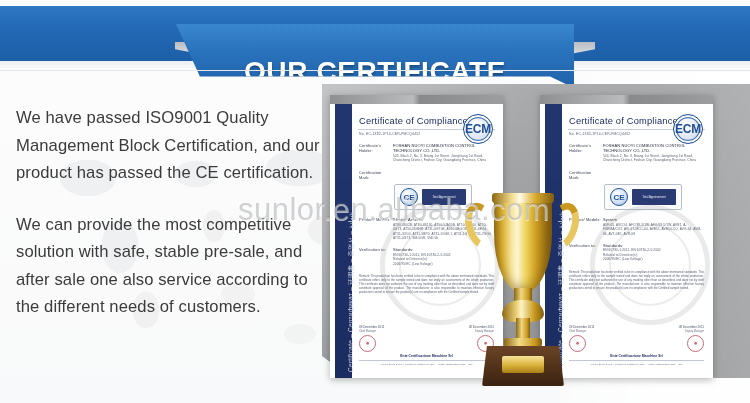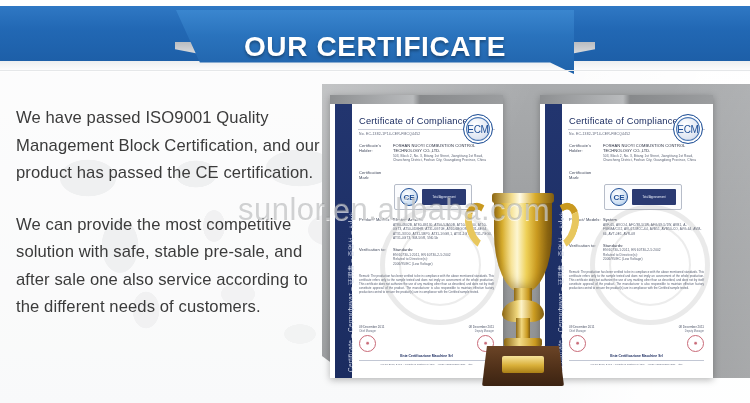--- a/index.html
+++ b/index.html
@@ -47,24 +47,24 @@
     position:absolute; left:0; top:6px; width:750px; height:55px;
     background:linear-gradient(180deg,#2f78c4 0%,#2268b4 42%,#1d5fa8 100%);
   }
   .ribbon-shadow-l, .ribbon-shadow-r {
     position:absolute; top:42px; height:13px; width:30px;
     background:linear-gradient(180deg,#b9bcc0 0%,#dcdee1 100%);
   }
   .ribbon-shadow-l { left:175px; clip-path:polygon(0 0,100% 0,100% 100%,0 55%); }
   .ribbon-shadow-r { left:565px; clip-path:polygon(0 0,100% 0,100% 55%,0 100%); }
   .ribbon-center {
-    position:absolute; left:176px; top:10px; width:398px; height:64px;
+    position:absolute; left:176px; top:24px; width:398px; height:64px;
     background:linear-gradient(180deg,#3a86cf 0%,#2a73bd 40%,#1f62aa 100%);
     clip-path:polygon(0 0,100% 0,100% 100%,94% 82%,6% 82%);
-    display:flex; align-items:center; justify-content:center;
+    display:flex; align-items:flex-end; justify-content:center;
   }
   .banner-title {
     margin-top:9px;
     color:#ffffff;
     font-size:28px;
     font-weight:bold;
     letter-spacing:.6px;
     text-shadow:0 2px 3px rgba(0,0,0,.35);
     white-space:nowrap;
   }
@@ -142,21 +142,21 @@
   }
   .cert-refno {
     font-size:3.4px; color:#5b6276; margin:2px 0 0 5px; letter-spacing:.2px;
   }
   .ecm-seal {
     position:absolute; right:6px; top:5px; width:30px; height:30px;
     border-radius:50%;
     background:radial-gradient(circle at 40% 35%, #ffffff 0%, #dfe6f2 55%, #b9c5dd 100%);
     border:1.6px solid #1f4f96;
     display:flex; align-items:center; justify-content:center;
-    font-size:10px; font-weight:normal; color:#1f4f96; letter-spacing:-.3px;
+    font-size:12px; font-weight:bold; color:#1f4f96; letter-spacing:-.3px;
     box-shadow:inset 0 0 0 2px #ffffff, inset 0 0 0 3.2px #4d79b5;
   }
   .row { display:flex; margin:7px 0 0 5px; }
   .lbl { width:34px; font-size:4px; color:#3a4256; line-height:5.4px; letter-spacing:.1px; }
   .val { flex:1; font-size:4px; color:#2b3246; line-height:5.4px; padding-right:5px; letter-spacing:.1px; }
   .val .strong { color:#1d2336; }
   .tiny { font-size:3.2px; line-height:4.4px; color:#555c6e; }
 
   .mark-box {
     margin:4px 0 0 40px; width:78px; height:26px;

